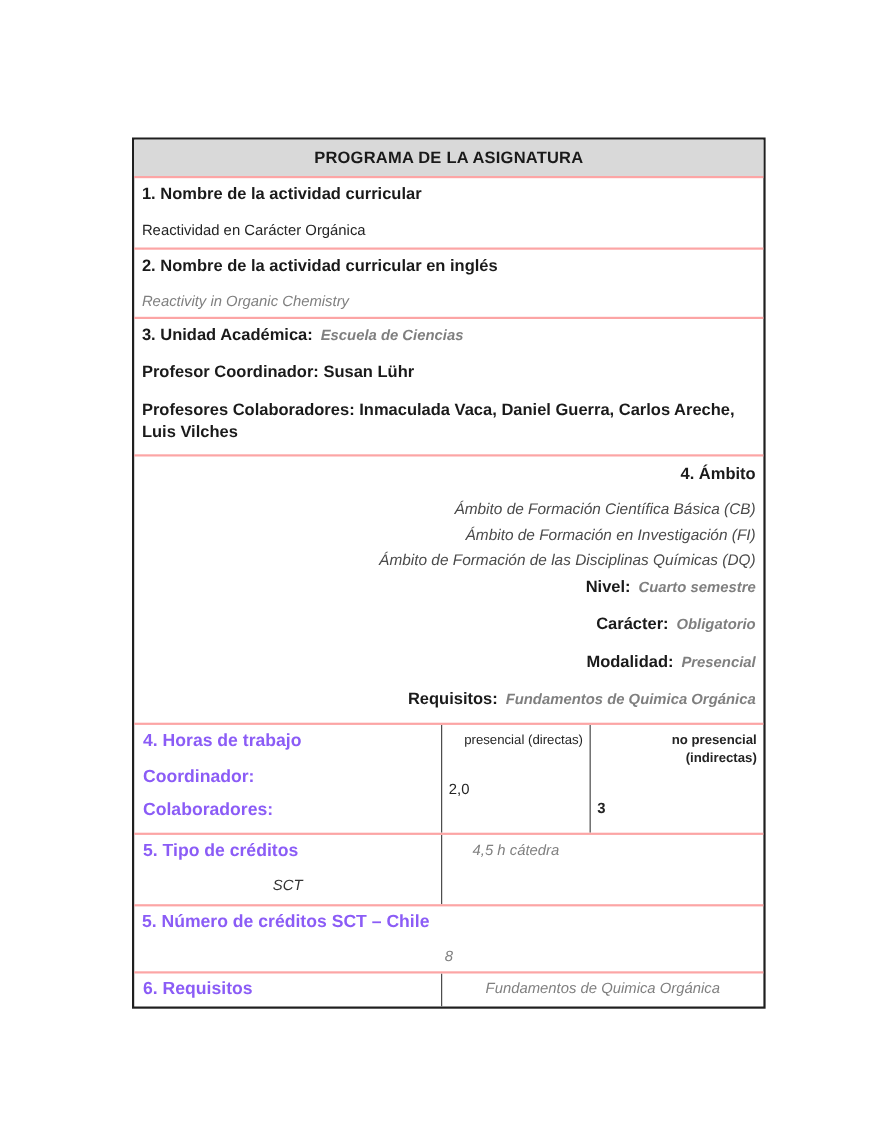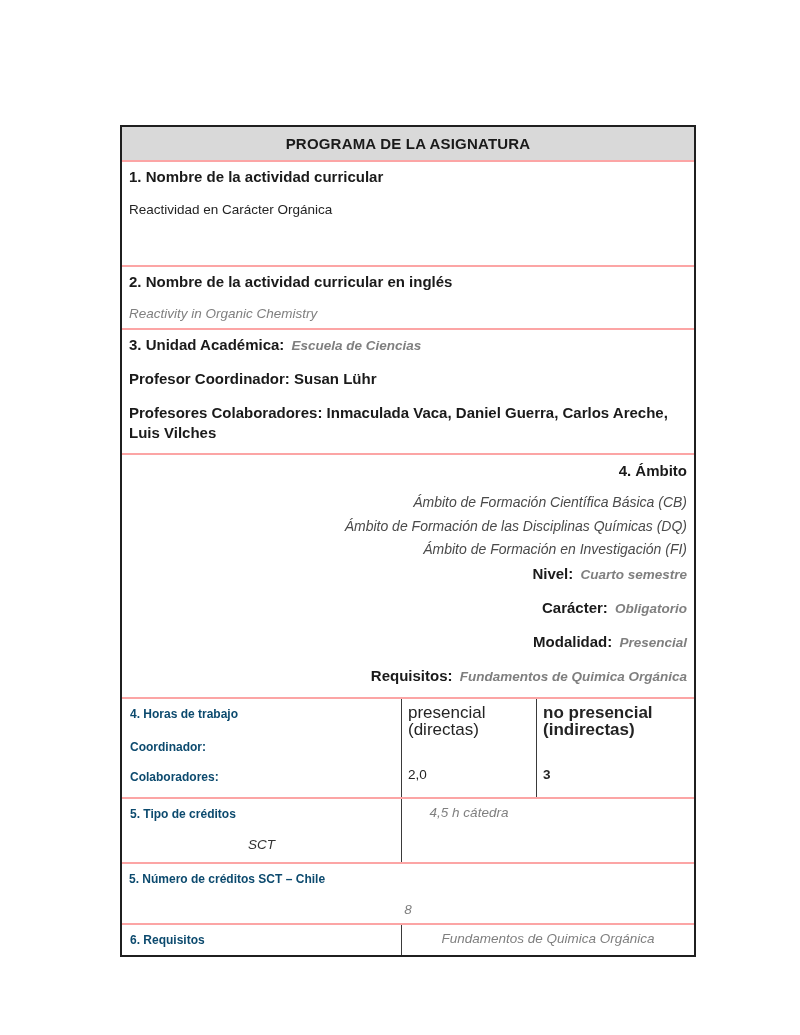--- a/index.html
+++ b/index.html
@@ -21,40 +21,40 @@
   .row { border-top: 2px solid #fca5a5; padding: 5px 7px; overflow: hidden; }
   .row:first-child { border-top: none; }
 
   .row-header {
     height: 33px;
     background: #d9d9d9;
     display: flex; align-items: center; justify-content: center;
     padding: 0;
   }
   .row-1 { height: 65px; }
-  .row-2 { height: 63px; margin-top: 40px; }
+  .row-2 { height: 63px; }
   .row-3 { height: 125px; }
   .row-4 { height: 244px; padding-top: 6px; text-align: right; }
   .row-5 { height: 100px; padding: 0; display: flex; }
   .row-6 { height: 65px;  padding: 0; display: flex; }
   .row-7 { height: 61px; }
   .row-8 { height: 32px;  padding: 0; display: flex; }
 
   .col-1 { flex: 0 0 279px; padding: 5px 8px; }
   .col-2 { flex: 0 0 135px; padding: 5px 6px; border-left: 1.5px solid #3a3a3a; }
   .col-3 { flex: 1 1 auto;  padding: 5px 6px; border-left: 1.5px solid #3a3a3a; font-weight: bold; }
   .col-merged { flex: 1 1 auto; padding: 5px 6px; border-left: 1.5px solid #3a3a3a; text-align: center; }
 
   .t-header { font-size: 15px; font-weight: bold; letter-spacing: 0.2px; }
   .t-sec    { font-size: 15px; font-weight: bold; line-height: 20px; }
-  .t-secA   { font-size: 12px; font-weight: bold; line-height: 20px; color: #0c4a6e; }
+  .t-secA   { font-size: 16px; font-weight: bold; line-height: 20px; color: #8b5cf6; }
   .t-val    { font-size: 13.5px; color: #242424; line-height: 18px; }
   .t-valit  { font-size: 13.5px; font-style: italic; color: #7f7f7f; line-height: 18px; }
   .t-ambito { font-size: 14px; font-style: italic; color: #4a4a4a; line-height: 23.5px; }
-  .t-small  { font-size: 17px; color: #242424; line-height: 17px; }
+  .t-small  { font-size: 12px; color: #242424; line-height: 17px; text-align: right; }
   .t-num    { font-size: 13.5px; color: #242424; line-height: 18px; }
   .t-sct    { font-size: 13.5px; font-style: italic; color: #333333; }
 
   .mt-lg { margin-top: 14px; }
   .mt-md { margin-top: 13px; }
   .mt-sm { margin-top: 10px; }
   .mt-col { margin-top: 28px; }
   .inline-gap { margin-left: 3px; }
   .center { text-align: center; }
   .nivel-line { line-height: 23.5px; }
@@ -89,22 +89,22 @@
     </div>
     <div class="t-sec mt-lg">
       <span>Profesores Colaboradores:</span>
       <span>Inmaculada Vaca, Daniel Guerra, Carlos Areche, Luis Vilches</span>
     </div>
   </div>
 
   <div class="row row-4">
     <div class="t-sec">4. Ámbito</div>
     <div class="t-ambito mt-sm">Ámbito de Formación Científica Básica (CB)</div>
+    <div class="t-ambito">Ámbito de Formación en Investigación (FI)</div>
     <div class="t-ambito">Ámbito de Formación de las Disciplinas Químicas (DQ)</div>
-    <div class="t-ambito">Ámbito de Formación en Investigación (FI)</div>
     <div class="t-sec nivel-line">
       <span>Nivel:</span>
       <span class="t-valit inline-gap">Cuarto semestre</span>
     </div>
     <div class="t-sec mt-md">
       <span>Carácter:</span>
       <span class="t-valit inline-gap">Obligatorio</span>
     </div>
     <div class="t-sec mt-lg">
       <span>Modalidad:</span>

